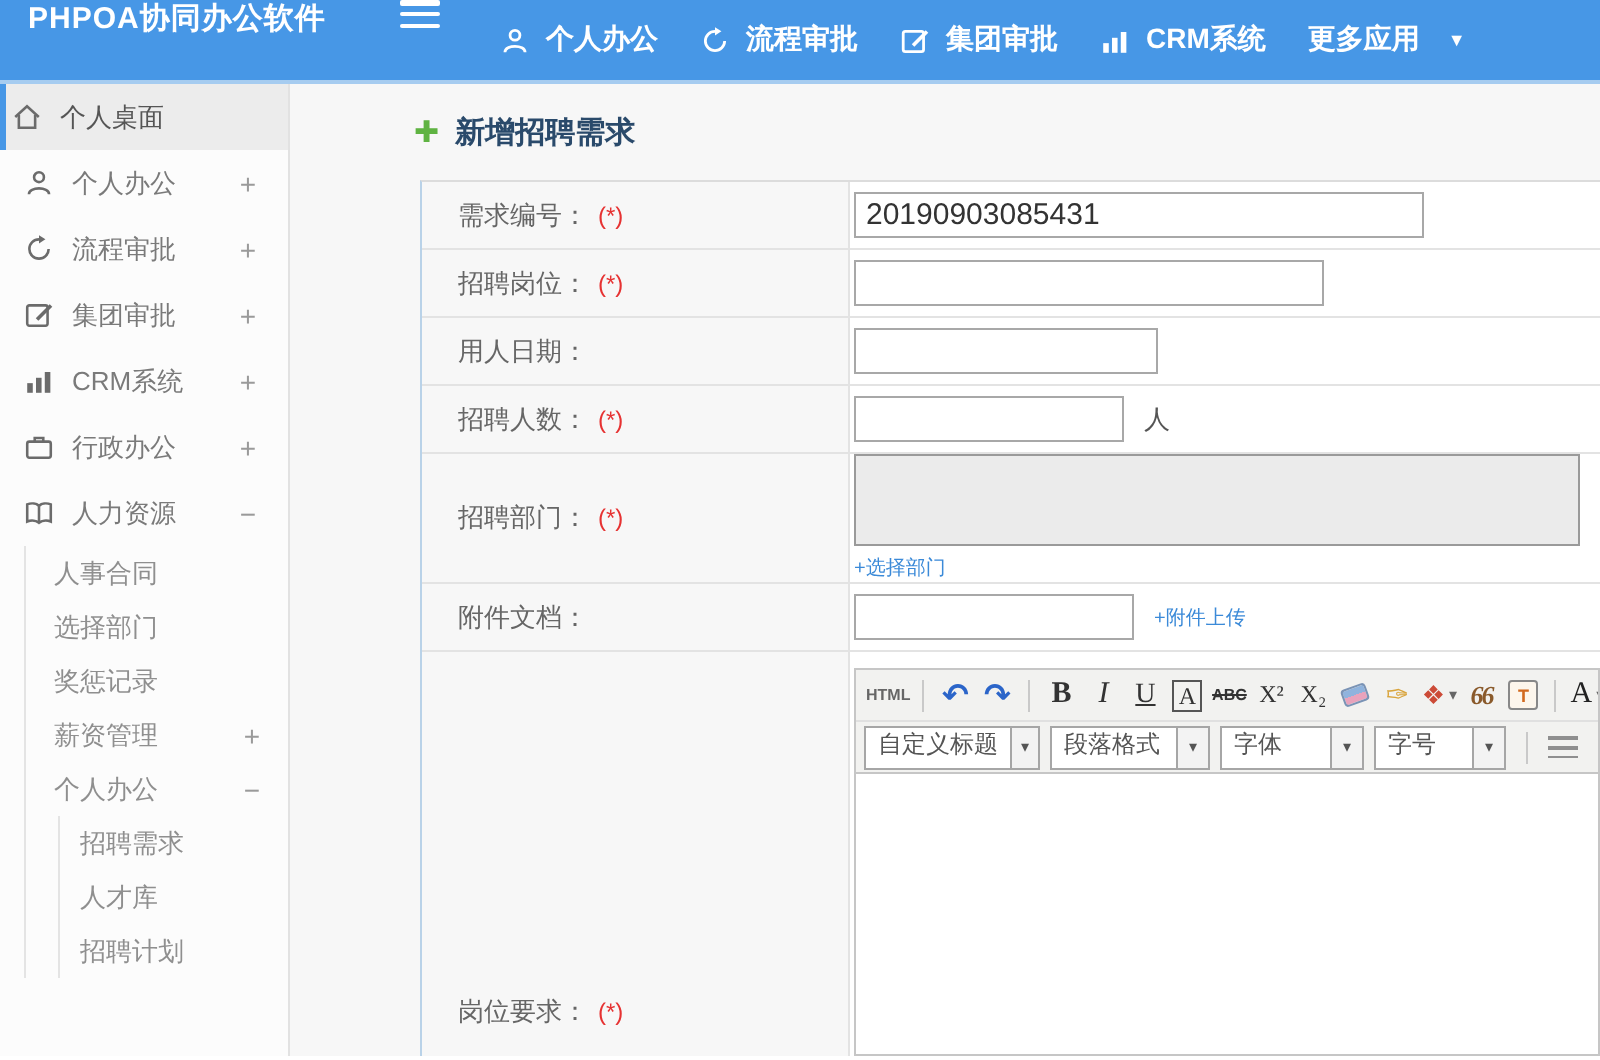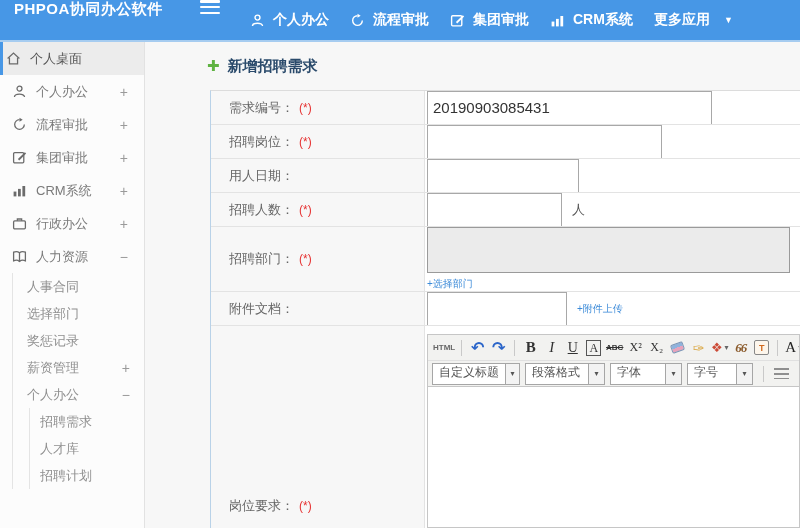--- a/index.html
+++ b/index.html
@@ -51,21 +51,21 @@
   .h34 { height:34px; } .h65 { height:65px; }
   .grow { flex:1; border-bottom:none; }
   .lcell { width:214px; flex:0 0 214px; background:#f7f7f7; border-right:1px solid #e3e3e3;
     display:flex; align-items:center; padding-left:18px; font-size:13px; color:#666; }
   .lcell.top { align-items:center; padding-top:158px; }
   .req { color:#e63232; margin-left:5px; font-size:12px; }
   .vcell { flex:1; background:#fff; display:flex; align-items:center; padding-left:2px; overflow:hidden; }
   .vcell.col { flex-direction:column; align-items:flex-start; justify-content:center; }
   .vcell.blk { display:block; padding:8px 0 0 2px; }
 
-  .inp { height:34px; border:1px solid #a8a8a8; padding:0 5px; font-size:14px;
+  .inp { height:23px; border:1px solid #a8a8a8; padding:0 5px; font-size:14px;
     color:#333; background:#fff; font-family:inherit; }
   .w285{width:285px;font-size:15px;} .w235{width:235px;} .w152{width:152px;}
   .w135{width:135px;} .w140{width:140px;}
   .suffix { margin-left:10px; font-size:13px; color:#555; }
   .blue-link { color:#3b8ad8; font-size:10px; text-decoration:none; cursor:pointer; }
   .dept-area { width:363px; height:46px; background:#ebebeb; border:1px solid #9a9a9a;
     resize:none; }
   .dept-link { margin-top:4px; }
   .attach-link { margin-left:10px; }
 

